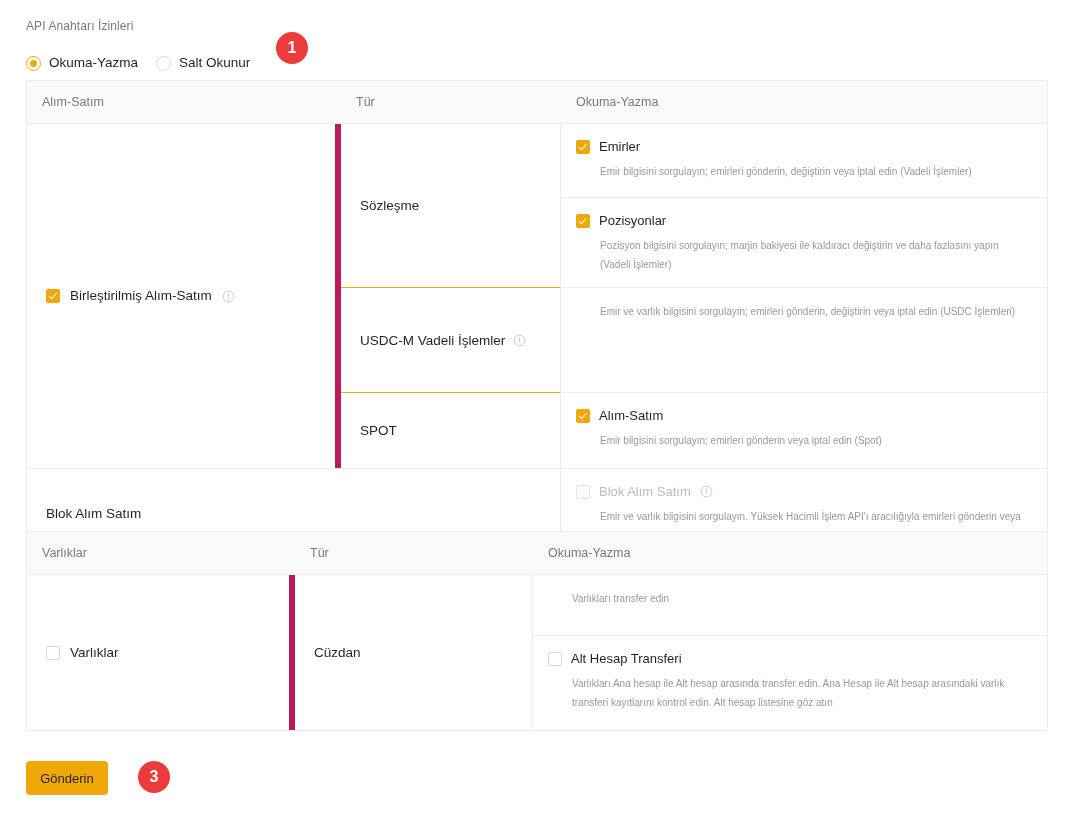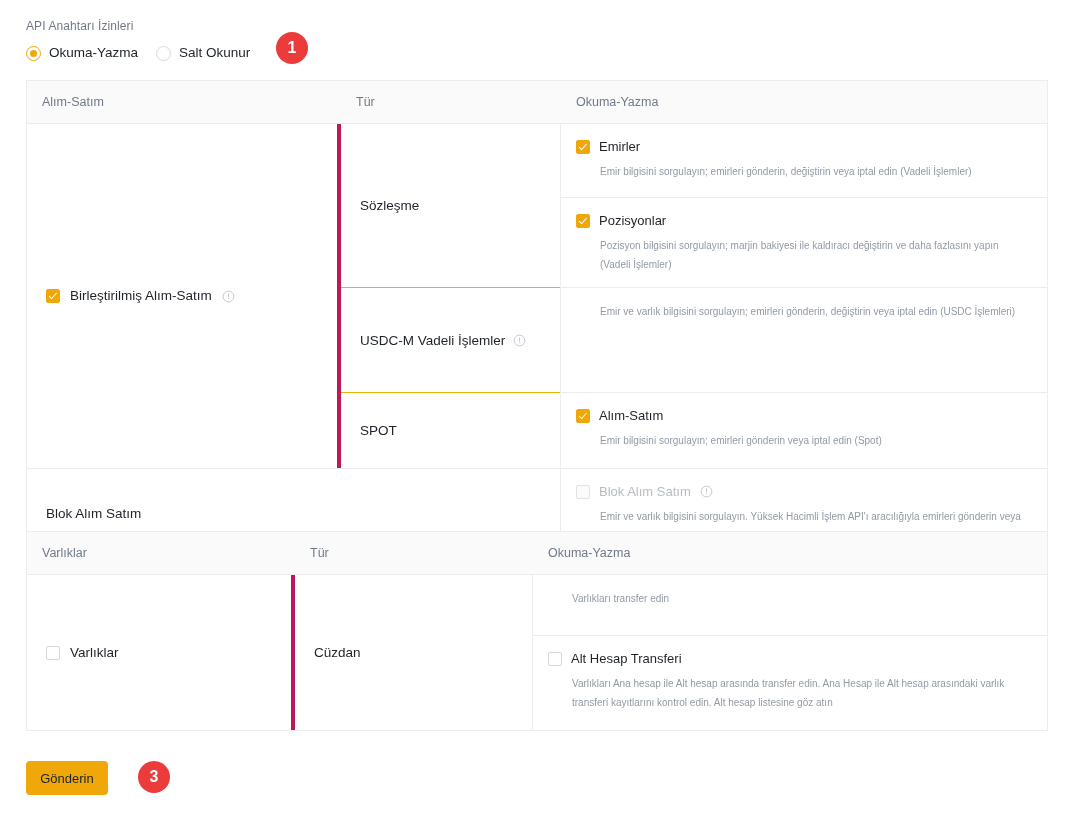--- a/index.html
+++ b/index.html
@@ -26,21 +26,21 @@
   .perm-block {
     position: absolute;
     left: 26px;
     top: 18px;
     width: 1022px;
   }
   .perm-title {
     font-size: 12px;
     color: #707a8a;
     line-height: 16px;
-    margin-bottom: 10px;
+    margin-bottom: 20px;
     letter-spacing: 0.1px;
   }
   .radio-row {
     display: flex;
     align-items: center;
     gap: 18px;
   }
   .radio-item {
     display: flex;
     align-items: center;
@@ -122,21 +122,21 @@
     padding-left: 15px;
     box-sizing: border-box;
     line-height: 16px;
   }
 
   .tbody { display: flex; }
   .col-left, .col-mid, .col-right {
     box-sizing: border-box;
   }
   .col-left {
-    border-right: 4px solid #be185d;
+    border-right: 6px solid #be185d;
     display: flex;
     align-items: center;
   }
   .col-mid {
     border-right: 1px solid #eaecef;
   }
   .col-right { flex: 1; }
 
   .mid-cell {
     box-sizing: border-box;

